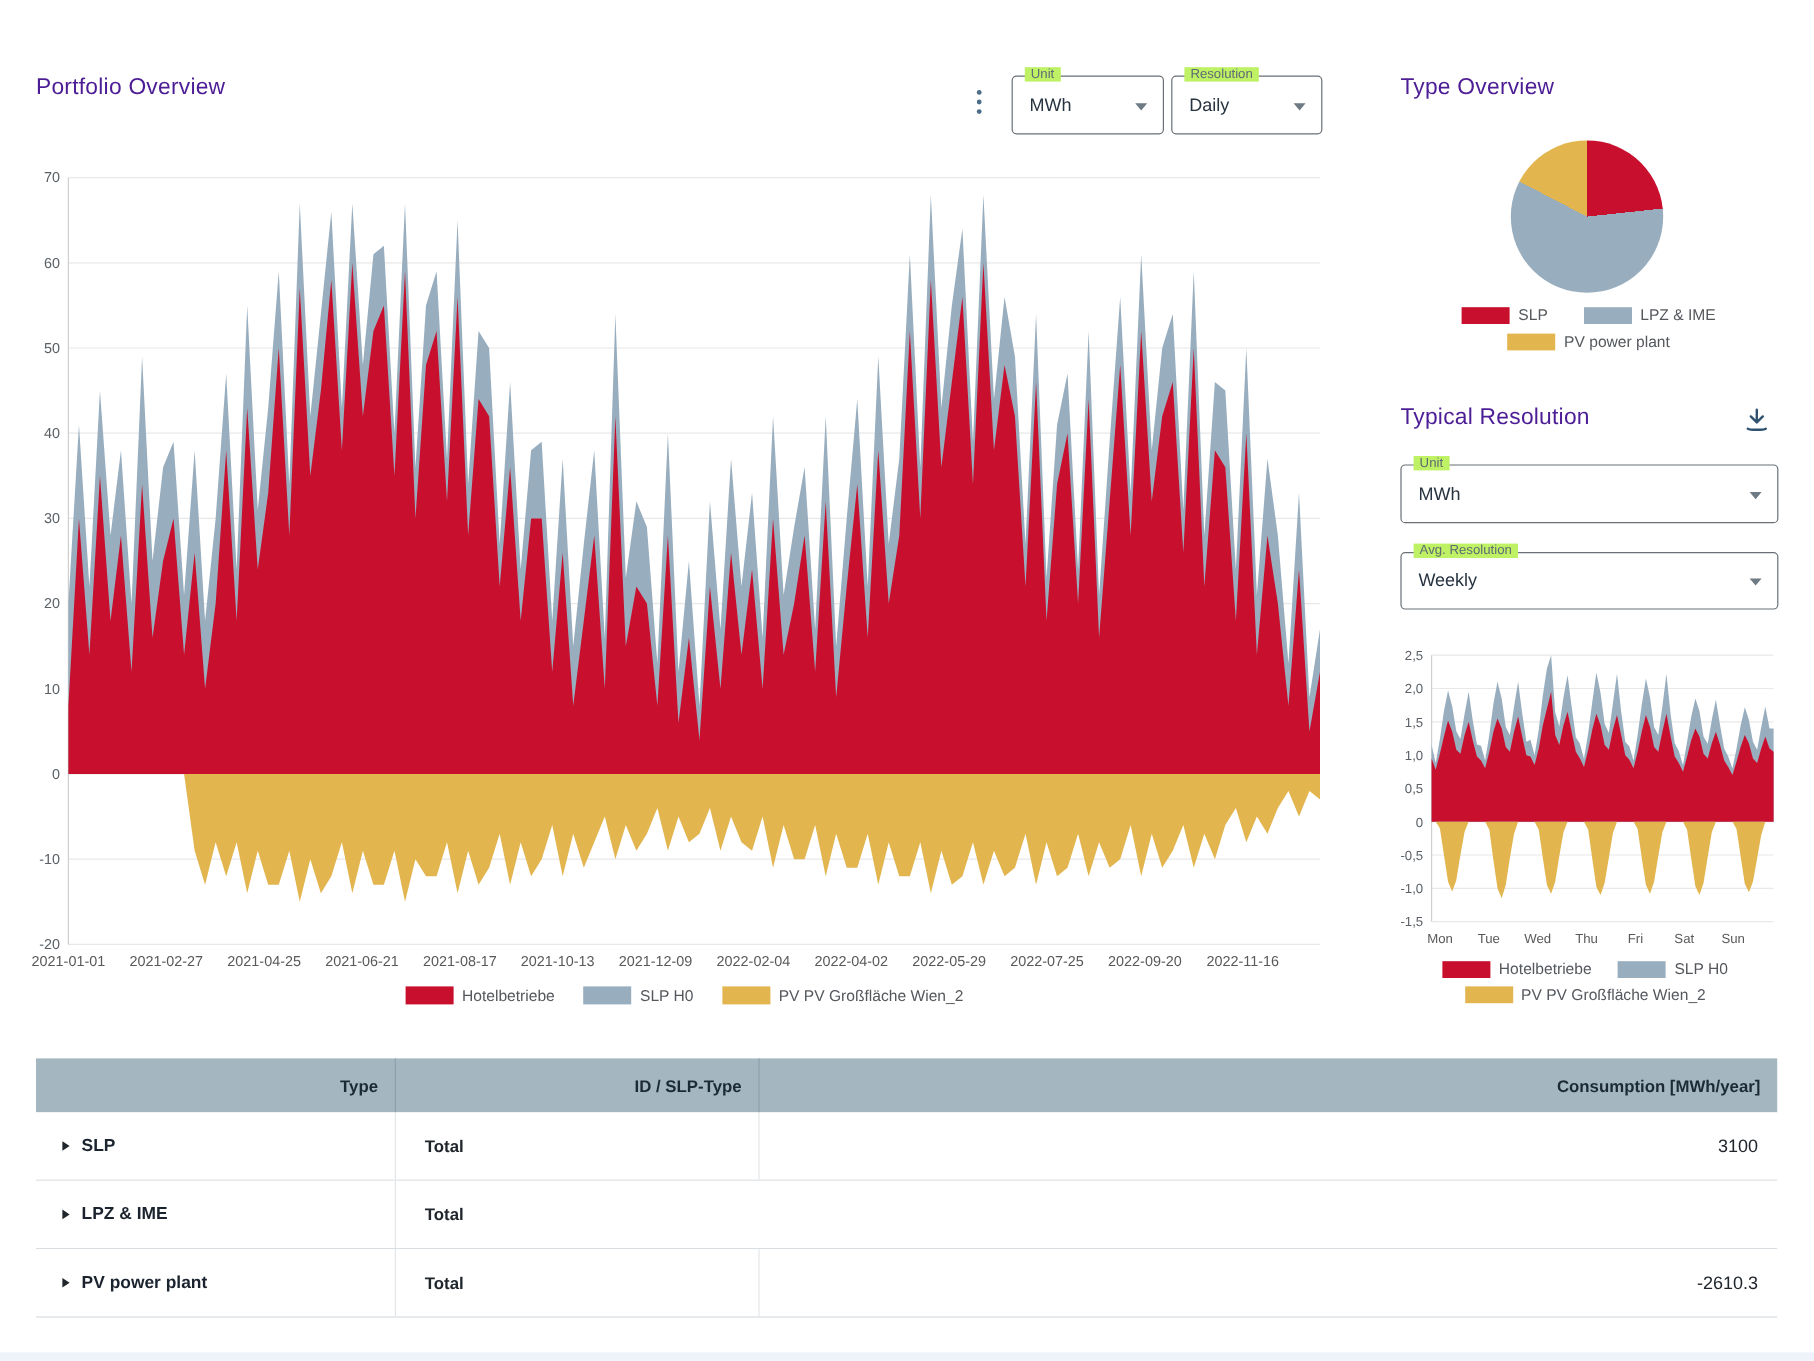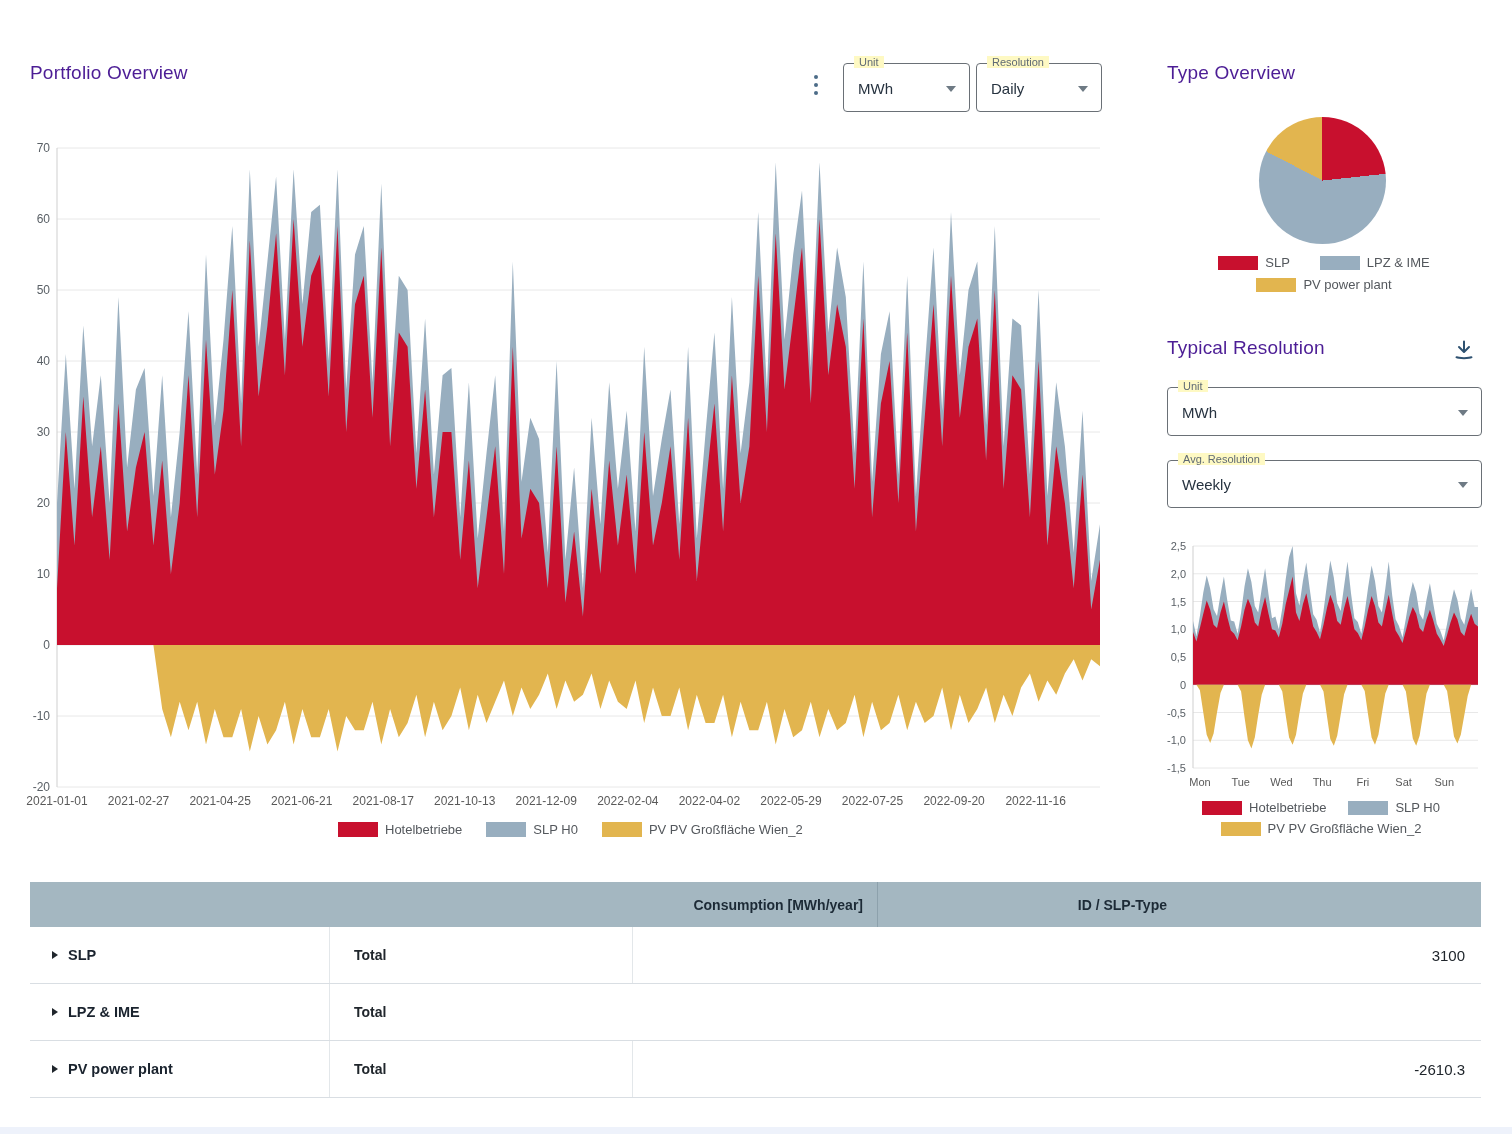--- a/index.html
+++ b/index.html
@@ -3,21 +3,21 @@
 <meta charset="utf-8">
 <style>
   html,body{margin:0;padding:0;background:#fff;}
   body{width:1512px;height:1134px;overflow:hidden;font-family:"Liberation Sans",sans-serif;}
   .app{position:relative;width:1512px;height:1134px;background:#fff;}
   .abs{position:absolute;}
   h1.sec{font-size:19px;font-weight:400;color:#4c1d95;margin:0;letter-spacing:.2px;}
 
   
   .mat-select{position:absolute;border:1px solid #6a7076;border-radius:4px;background:#fff;cursor:pointer;}
-  .ms-label{position:absolute;top:-8px;left:10px;background:#fef9c3;padding:0 5px;font-size:11px;color:#5f6a74;}
+  .ms-label{position:absolute;top:-8px;left:10px;background:#bef264;padding:0 5px;font-size:11px;color:#5f6a74;}
   .ms-value{position:absolute;left:14px;top:50%;transform:translateY(-50%);font-size:15px;color:#273340;}
   .caret{position:absolute;right:13px;top:50%;margin-top:-2px;width:0;height:0;
          border-left:5px solid transparent;border-right:5px solid transparent;border-top:6px solid #6e7a84;}
 
   
   .kebab{display:flex;flex-direction:column;gap:4px;align-items:center;cursor:pointer;padding:2px;}
   .kebab i{width:4px;height:4px;border-radius:50%;background:#4c6c88;display:block;}
 
   
   svg text{font-family:"Liberation Sans",sans-serif;fill:#5a6066;}
@@ -217,22 +217,23 @@
     <div class="legend-row" style="margin-top:6px;">
       <span class="legend">
         <span class="sw" style="background: rgb(226, 181, 79);"></span>
         <span>PV PV Großfläche Wien_2</span>
       </span>
     </div>
   </div>
 
   <div class="tbl">
     <div class="t-head">
+      <div class="c c1">Type</div>
+      <div class="c c2">ID / SLP-Type</div>
       <div class="c c3">Consumption [MWh/year]</div>
-      <div class="c c2">ID / SLP-Type</div>
     </div>
     <div class="t-row">
       <div class="c c1 type-cell">
           <span class="tri"></span>
           <span>SLP</span>
         </div>
       <div class="c c2 total-cell">Total</div>
       <div class="c c3 val-cell">3100</div>
     </div>
     <div class="t-row">

